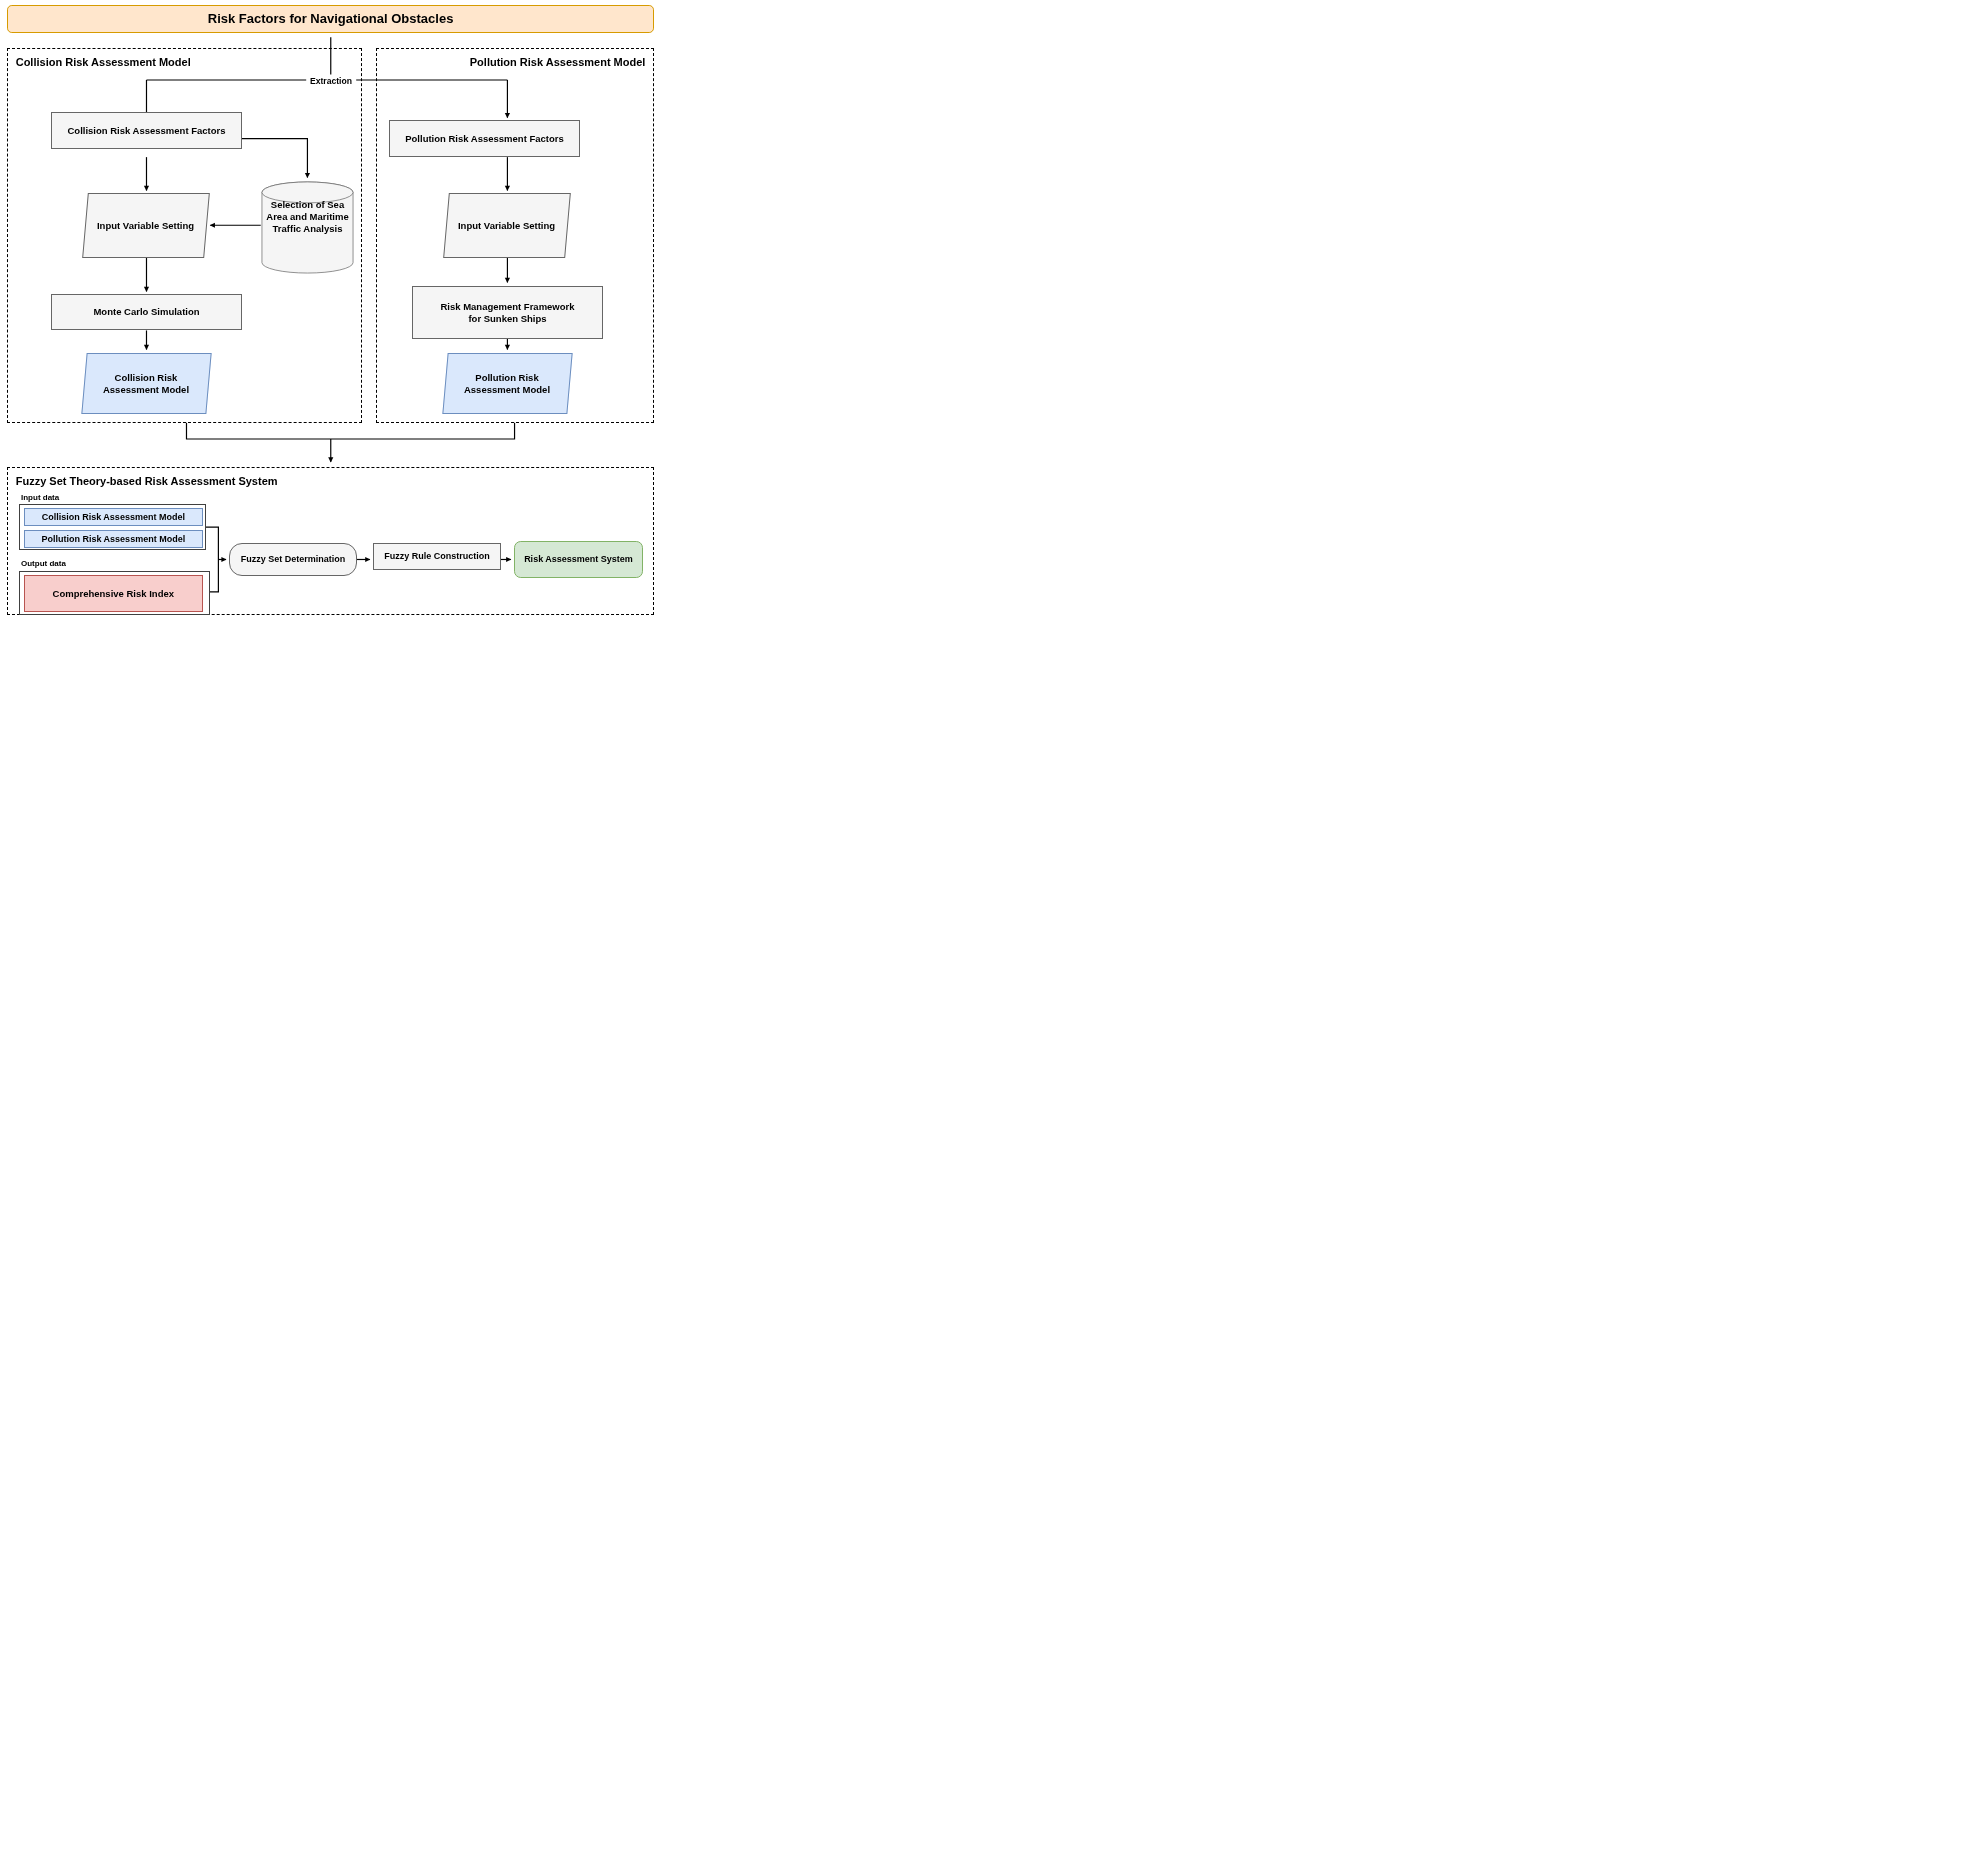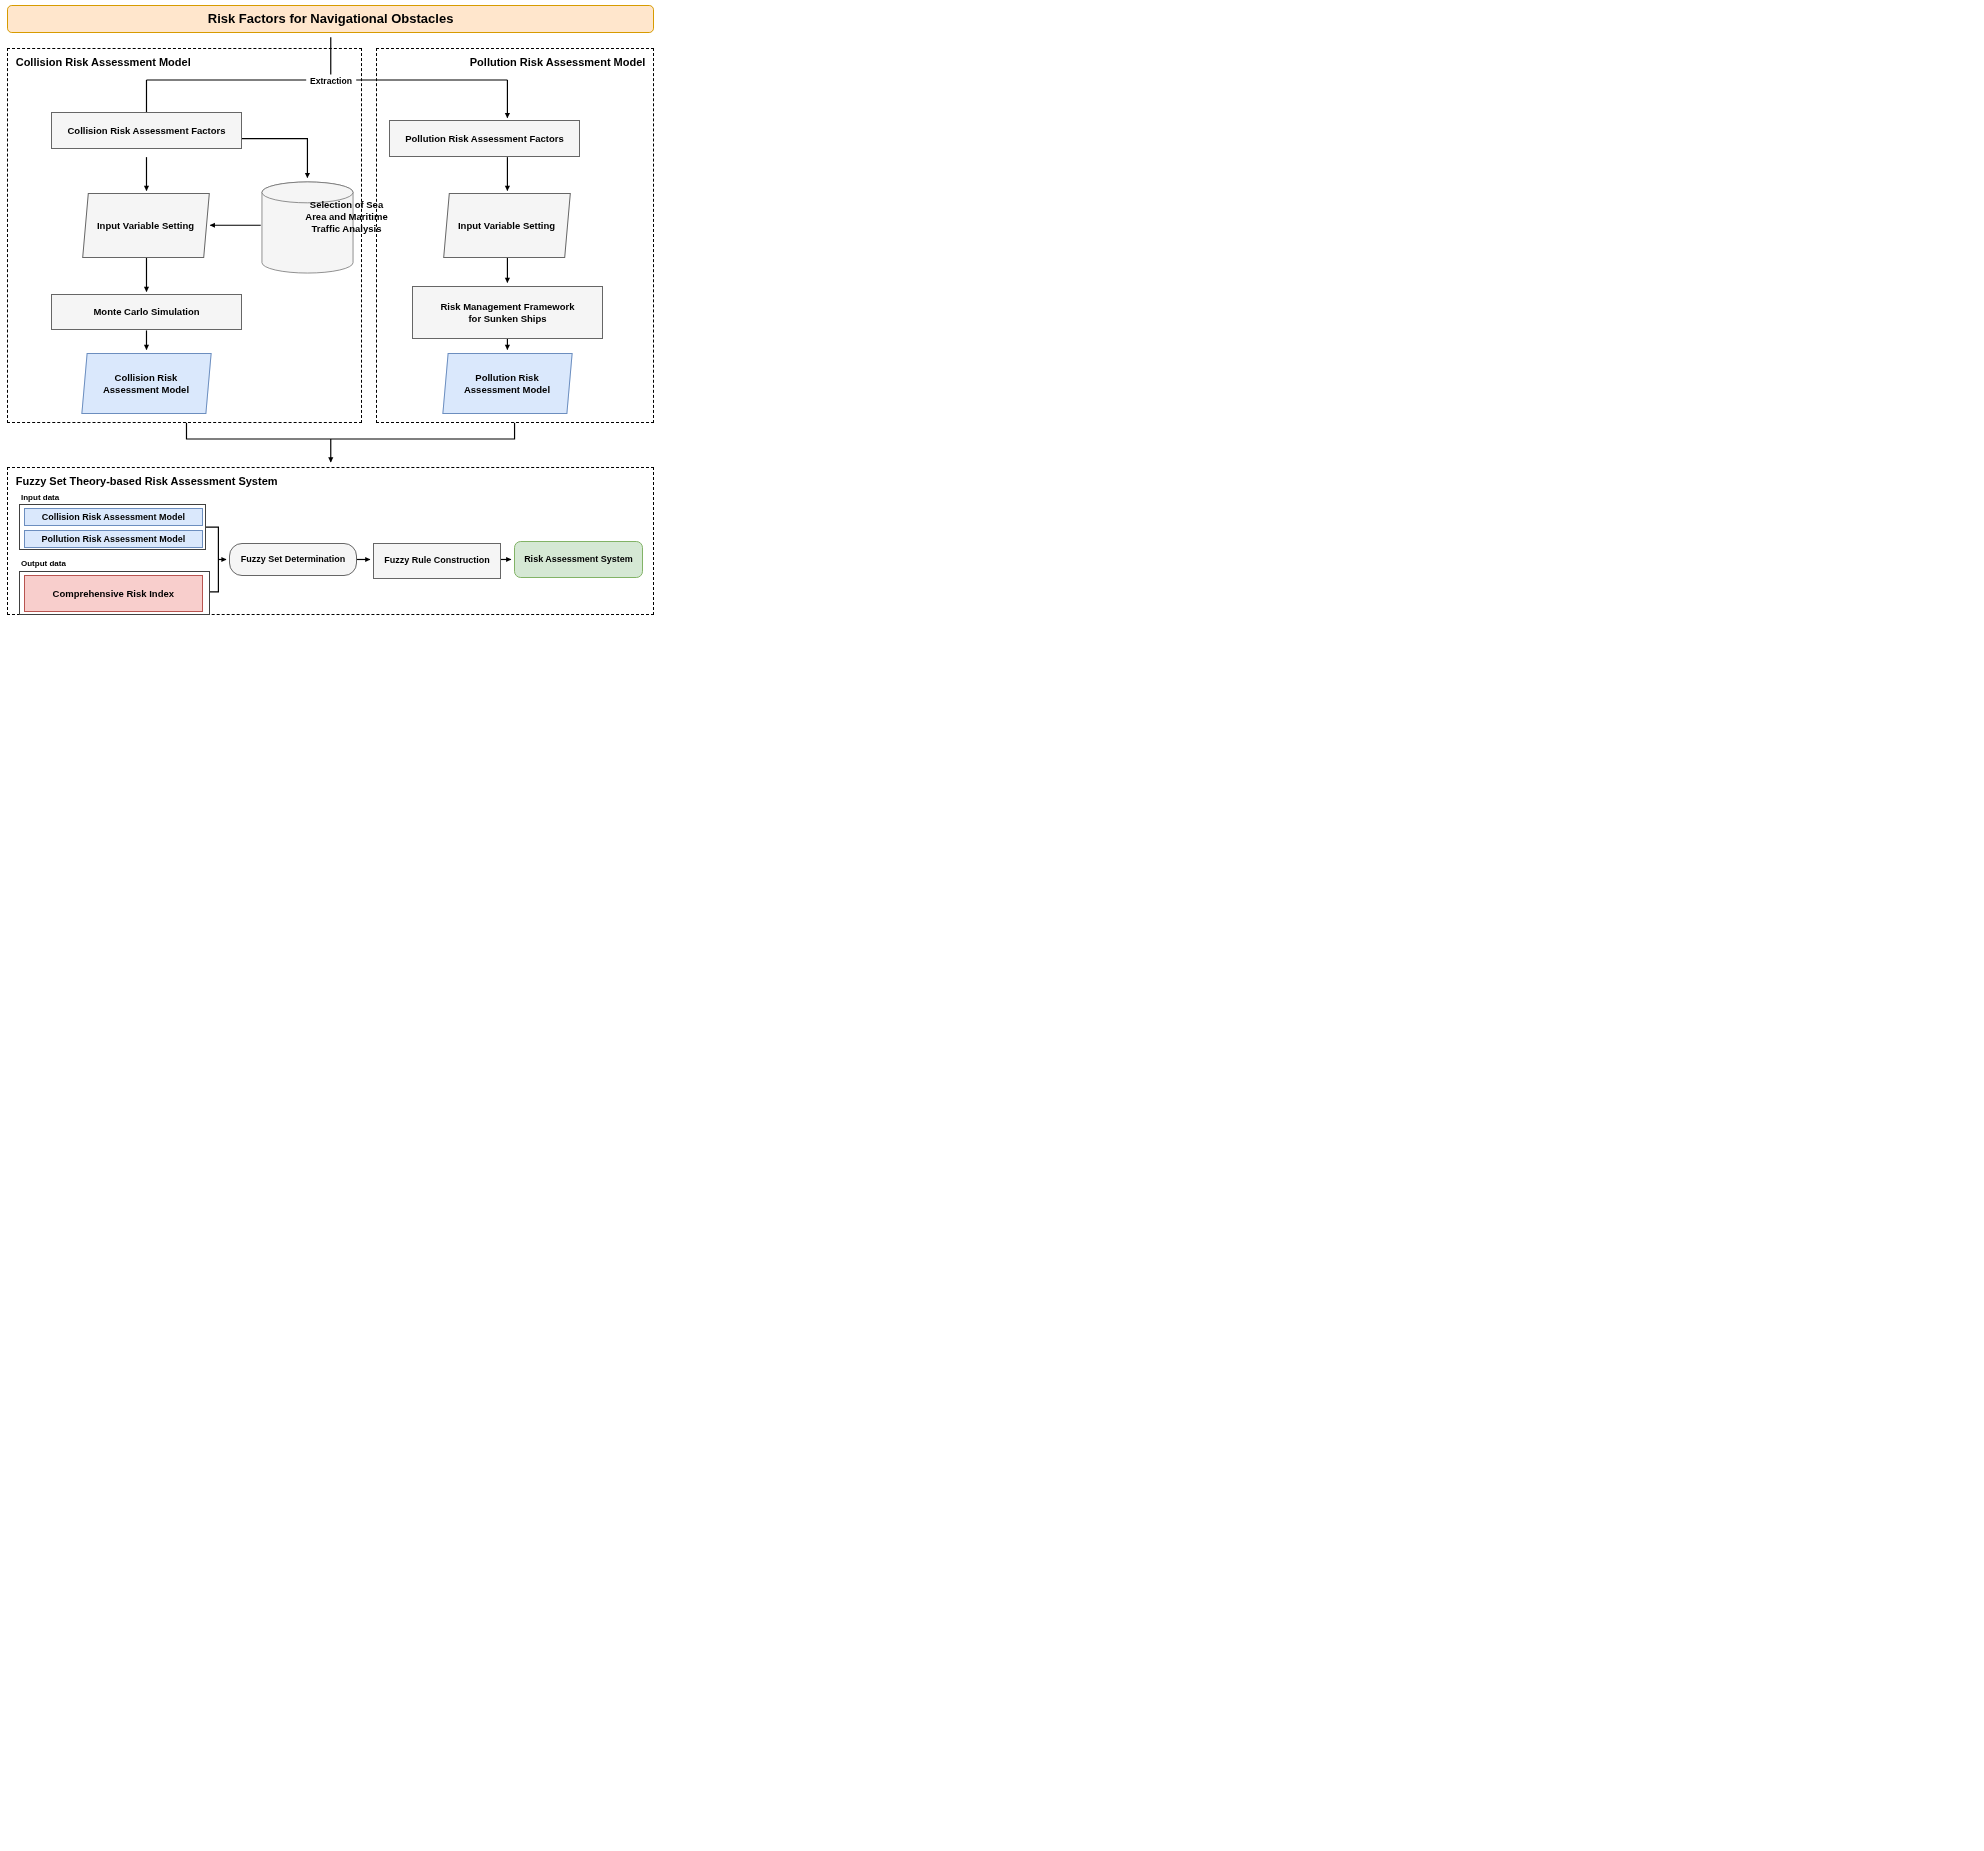--- a/index.html
+++ b/index.html
@@ -64,21 +64,20 @@
   .para > span { display: block; transform: skewX(5deg); }
   .blue {
     background: var(--blue-fill, #DAE8FC);
     border: 0.7px solid var(--blue-stroke, #6C8EBF);
   }
   .cylinder-wrap { z-index: 2; }
   .cylinder-text {
     position: absolute; left: 0; top: 19px; width: 100%;
     text-align: center; font-size: 9.5px; font-weight: bold; line-height: 1.25;
     white-space: pre-line;
-    padding-left: 39px;
   }
   .free-label {
     font-weight: bold;
     z-index: 3;
     white-space: nowrap;
   }
   .extraction {
     background: #ffffff;
     padding: 0.5px 3.8px;
     font-size: 8.6px;
@@ -232,21 +231,21 @@
   <div class="free-label io-label" style="left:21px; top:559px;">Output data</div>
 
   <div class="io-container" style="left:19px; top:571px; width:191px; height:44px;">
     <div class="io-item red-box" style="left:3.8px; top:3.3px; width:179px; height:37px;">Comprehensive Risk Index</div>
   </div>
 
   <div class="node gray-box step-box" style="left:229px; top:543px; width:128px; height:33px;border-radius:13px;">
     <span>Fuzzy Set Determination</span>
   </div>
 
-  <div class="node gray-box step-box" style="left:373px; top:543px; width:128px; height:36px;">
+  <div class="node gray-box step-box" style="left:373px; top:543px; width:128px; height:27px;">
     <span>Fuzzy Rule Construction</span>
   </div>
 
   <div class="node green-box" style="left:514px; top:541px; width:129px; height:37px;text-align:right;">
     <span>Risk Assessment System</span>
   </div>
 
 </div>
 
 

